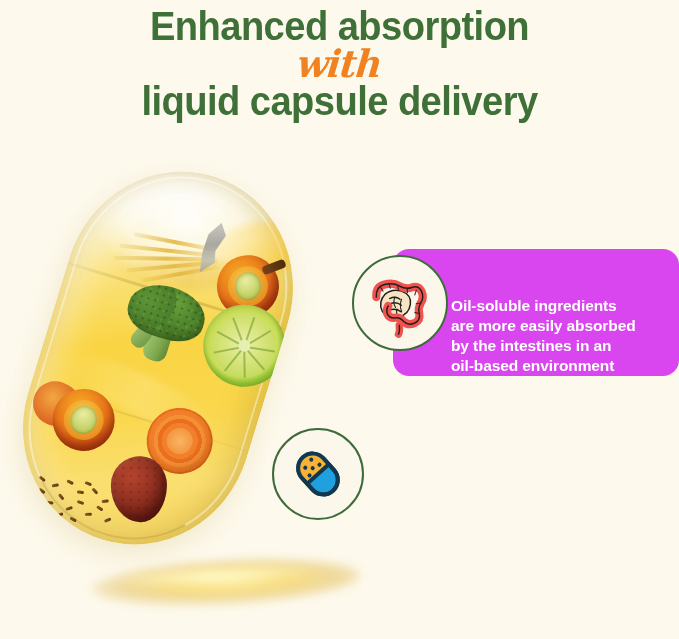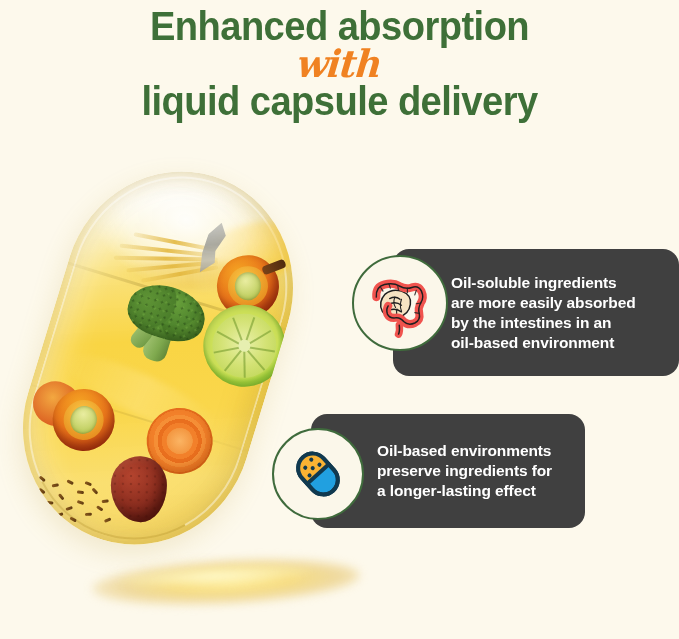--- a/index.html
+++ b/index.html
@@ -310,25 +310,25 @@
     width: 190px; height: 20px;
     border-radius: 50%;
     background: radial-gradient(ellipse at 50% 50%, rgba(255,250,205,0.95), rgba(255,240,165,0.2) 70%, rgba(255,240,165,0) 100%);
     filter: blur(3px);
     transform: rotate(-3deg);
   }
 
   
   .card {
     position: absolute;
-    background: #404040;
+    background: #d946ef;
     border-radius: 16px;
     box-sizing: border-box;
     display: flex;
-    align-items: center;
+    align-items: flex-end;
   }
   #card-1 { left: 393px; top: 249px; width: 286px; height: 127px; }
   #card-2 { left: 311px; top: 414px; width: 274px; height: 114px; }
 
   .card-text {
     color: #FFFFFF;
     font-family: "Liberation Sans", sans-serif;
     font-weight: 700;
     font-size: 15.5px;
     line-height: 20px;
@@ -495,25 +495,20 @@
                q-8 1 -11 -5
                q-2 -6 1 -11" fill="none" stroke="#1F1F1F" stroke-width="2" stroke-linecap="round" stroke-linejoin="round"></path>
 
       <path d="M49 80 q1 8 -1 12" stroke="#F0534E" stroke-width="10" stroke-linecap="round" fill="none"></path>
       <path d="M49 80 q1 8 -1 12" stroke="#1F1F1F" stroke-width="2" stroke-linecap="round" fill="none"></path>
 
       <path d="M24 29 l3 5 M35 24 l2 6 M47 27 l1 6 M60 30 l0 6 M72 33 l-2 6 M78 50 l-6 1 M76 64 l-6 -1" stroke="#1F1F1F" stroke-width="1.6" stroke-linecap="round" fill="none" opacity="0.85"></path>
     </svg>
   </div>
 
-  <div class="card" id="card-2">
-    <div class="card-text">Oil-based environments
-preserve ingredients for
-a longer-lasting effect</div>
-  </div>
   <div class="icon-badge" id="badge-2">
     <svg class="badge-svg" width="66" height="66" viewBox="0 0 100 100">
       <g transform="rotate(-42 50 50)">
 
         <path d="M28 18 h44 a22 22 0 0 1 0 0 v0 h0 z" fill="none"></path>
         <rect x="28" y="16" width="44" height="68" rx="22" ry="22" fill="#21A0E0" stroke="#10394F" stroke-width="6"></rect>
 
         <path d="M28 50 v-12 a22 22 0 0 1 22 -22 a22 22 0 0 1 22 22 v12 z" fill="#F9B233" stroke="none"></path>
         <path d="M28 50 h44" stroke="#10394F" stroke-width="6" stroke-linecap="round"></path>
         <rect x="28" y="16" width="44" height="68" rx="22" ry="22" fill="none" stroke="#10394F" stroke-width="6"></rect>

